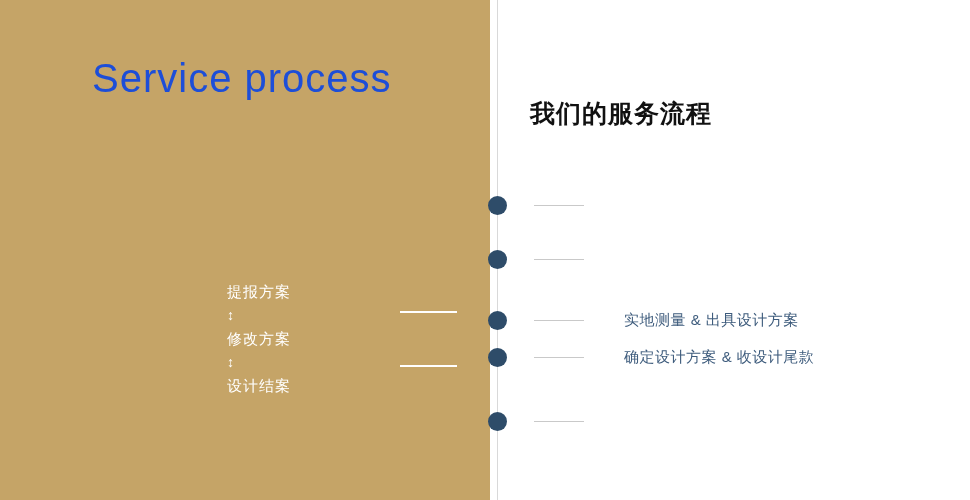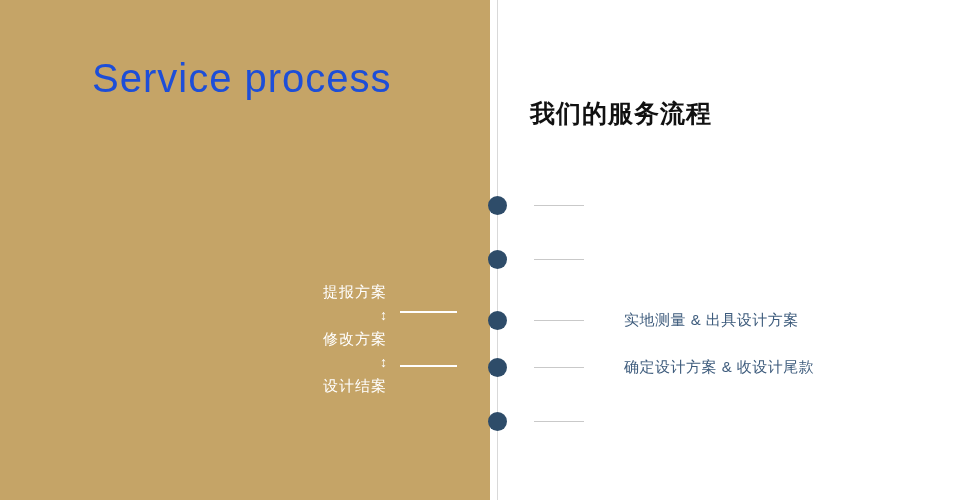--- a/index.html
+++ b/index.html
@@ -33,21 +33,21 @@
     font-weight: 300;
     letter-spacing: 1px;
   }
 
   .plan-col {
     position: absolute;
     left: 227px; top: 284px;
     width: 160px;
     display: flex;
     flex-direction: column;
-    align-items: flex-end;
+    align-items: flex-start;
     color: #ffffff;
   }
   .plan-step {
     font-size: 15px;
     line-height: 15px;
     letter-spacing: 1px;
   }
   .plan-arrow {
     font-size: 14px;
     line-height: 14px;
@@ -74,21 +74,21 @@
   .timeline-row {
     position: absolute;
     left: 488px;
     height: 20px;
     display: flex;
     align-items: center;
   }
   .row-1 { top: 195px; }
   .row-2 { top: 249px; }
   .row-3 { top: 310px; }
-  .row-4 { top: 357px; }
+  .row-4 { top: 347px; }
   .row-5 { top: 411px; }
 
   .dot {
     width: 19px; height: 19px;
     border-radius: 50%;
     background: #2e4c69;
     flex: 0 0 auto;
   }
   .connector {
     width: 50px; height: 1px;

